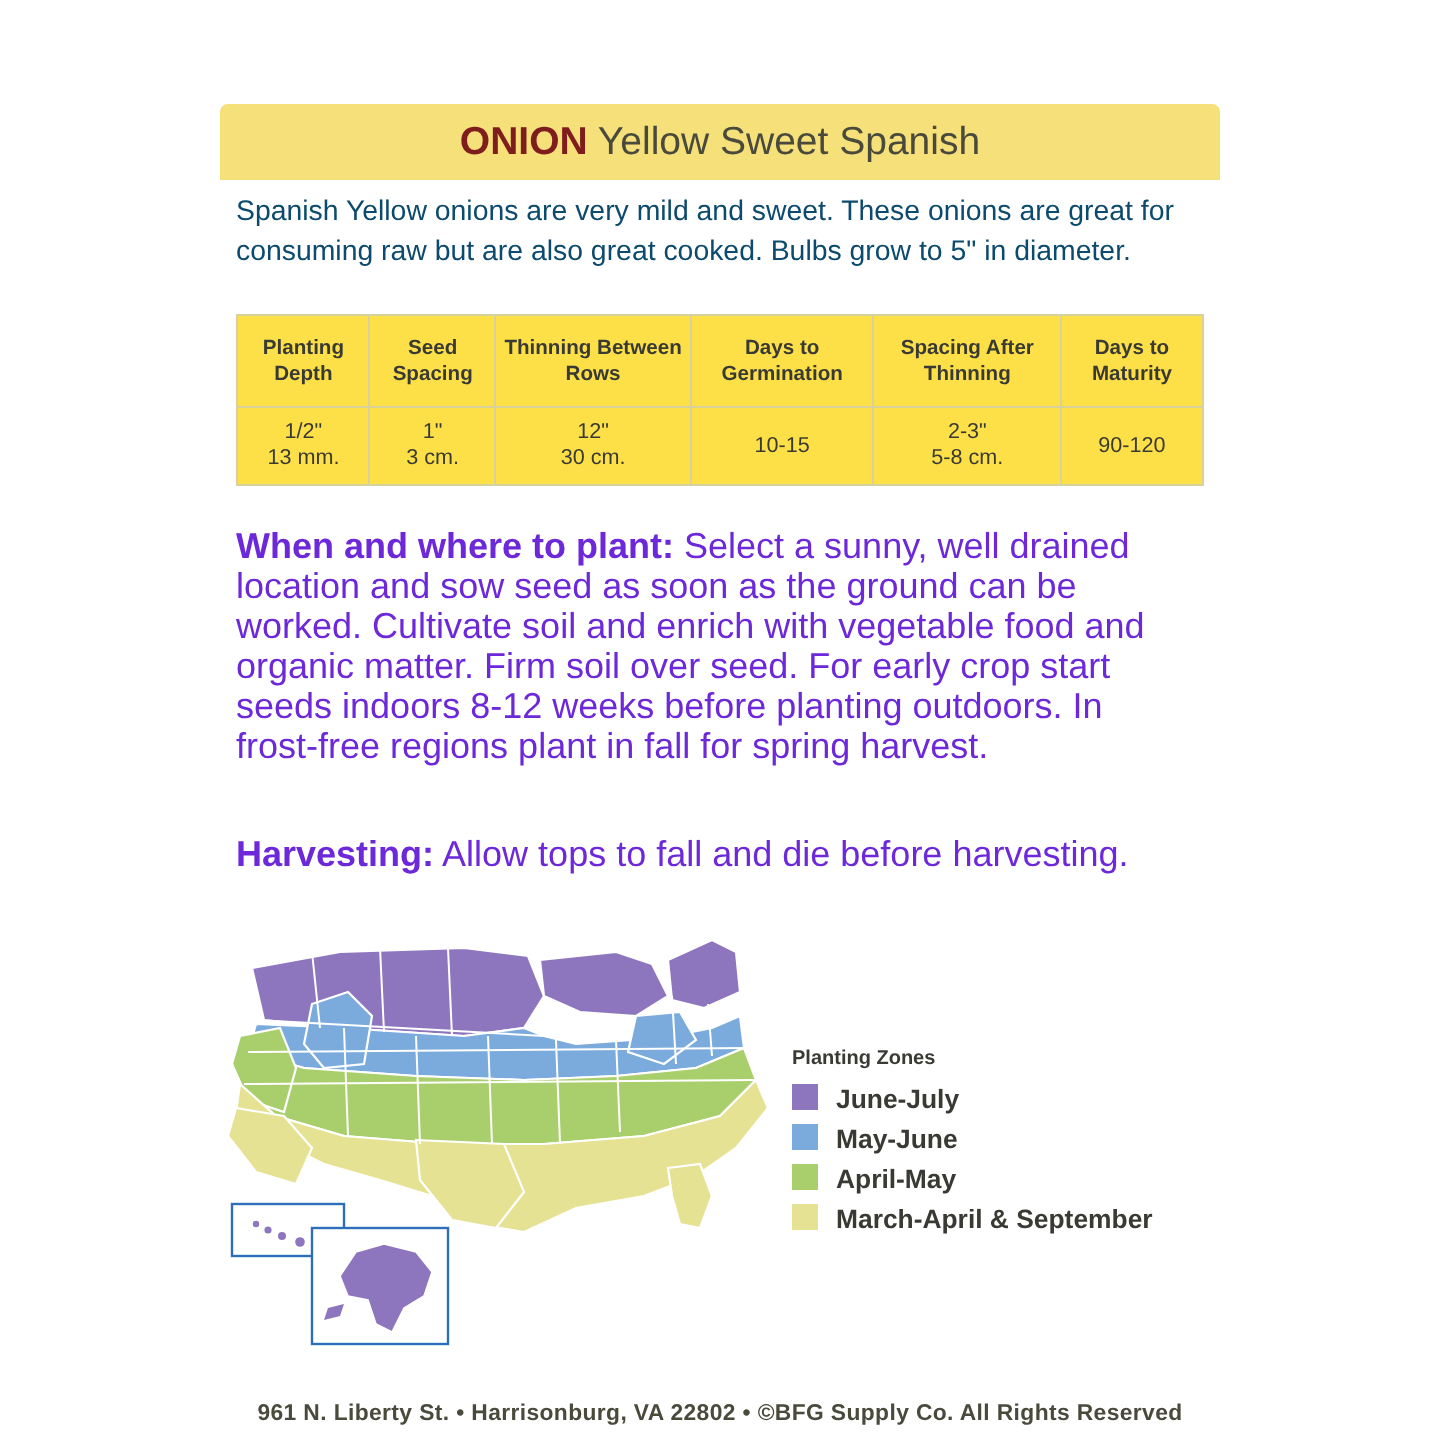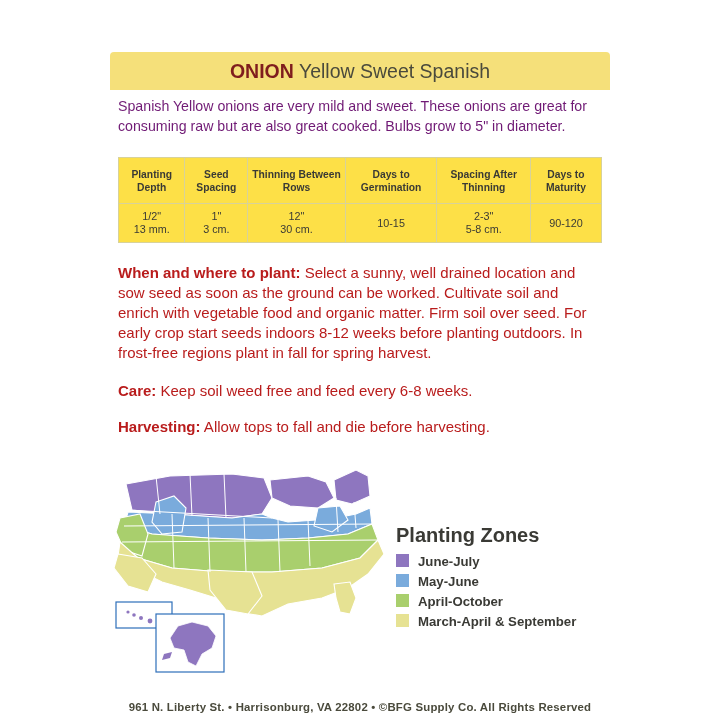--- a/index.html
+++ b/index.html
@@ -40,21 +40,21 @@
     font-weight: normal;
   }
 
   
   .intro {
     position: absolute;
     left: 118px; top: 96px;
     width: 490px;
     font-size: 14.2px;
     line-height: 20px;
-    color: #701a75;
+    color: #0c4a6e;
   }
 
   
   .spec-table {
     position: absolute;
     left: 118px; top: 157px;
     width: 484px;
     border-collapse: collapse;
     background: #fde047;
   }
@@ -74,22 +74,22 @@
   .spec-table td {
     font-size: 10.8px;
     line-height: 13px;
     padding: 6px 2px;
     height: 38px;
   }
 
   
   .section {
     position: absolute;
-    color: #b91c1c;
-    font-size: 15px;
+    color: #6d28d9;
+    font-size: 18px;
     line-height: 20px;
   }
   .section .lead {
     font-weight: bold;
   }
   #sec-when { left: 118px; top: 263px; width: 476px; }
   #sec-care { left: 118px; top: 381px; width: 476px; }
   #sec-harvest { left: 118px; top: 417px; width: 476px; }
 
   
@@ -99,21 +99,21 @@
     width: 280px; height: 215px;
   }
   .map-wrap svg { display: block; }
 
   .legend {
     position: absolute;
     left: 396px; top: 524px;
     width: 200px;
   }
   .legend-title {
-    font-size: 20px;
+    font-size: 10px;
     font-weight: bold;
     color: #3a3a35;
     margin-bottom: 7px;
   }
   .legend-row {
     display: flex;
     align-items: flex-start;
     margin-bottom: 4px;
     font-weight: bold;
   }
@@ -190,23 +190,20 @@
           <div>90-120</div>
         </td>
       </tr>
     </tbody>
   </table>
 
   <div class="section" id="sec-when">
     <span class="lead">When and where to plant:</span><span> Select a sunny, well drained location and sow seed as soon as the ground can be worked. Cultivate soil and enrich with vegetable food and organic matter. Firm soil over seed. For early crop start seeds indoors 8-12 weeks before planting outdoors. In frost-free regions plant in fall for spring harvest.</span>
   </div>
 
-  <div class="section" id="sec-care">
-    <span class="lead">Care:</span><span> Keep soil weed free and feed every 6-8 weeks.</span>
-  </div>
 
   <div class="section" id="sec-harvest">
     <span class="lead">Harvesting:</span><span>  Allow tops to fall and die before harvesting.</span>
   </div>
 
   <div class="map-wrap">
     <svg width="280" height="215" viewBox="0 0 280 215" xmlns="http://www.w3.org/2000/svg">
       <g>
 
         <path fill="#8e76bf" stroke="#ffffff" stroke-width="1.1" d="M14,22 L58,14 L120,12 L152,16 L160,36 L150,52 L120,56 L60,52 L20,48 Z"></path>
@@ -267,21 +264,21 @@
       <span class="legend-label">June-July</span>
     </div>
 
     <div class="legend-row">
       <span class="legend-swatch" style="background:#7aabdc"></span>
       <span class="legend-label">May-June</span>
     </div>
 
     <div class="legend-row">
       <span class="legend-swatch" style="background:#a9cf6d"></span>
-      <span class="legend-label">April-October</span>
+      <span class="legend-label">April-May</span>
     </div>
 
     <div class="legend-row">
       <span class="legend-swatch" style="background:#e6e293"></span>
       <span class="legend-label">March-April &amp; September</span>
     </div>
   </div>
 
   <div class="footer">961 N. Liberty St. • Harrisonburg, VA 22802 • ©BFG Supply Co. All Rights Reserved</div>
 

